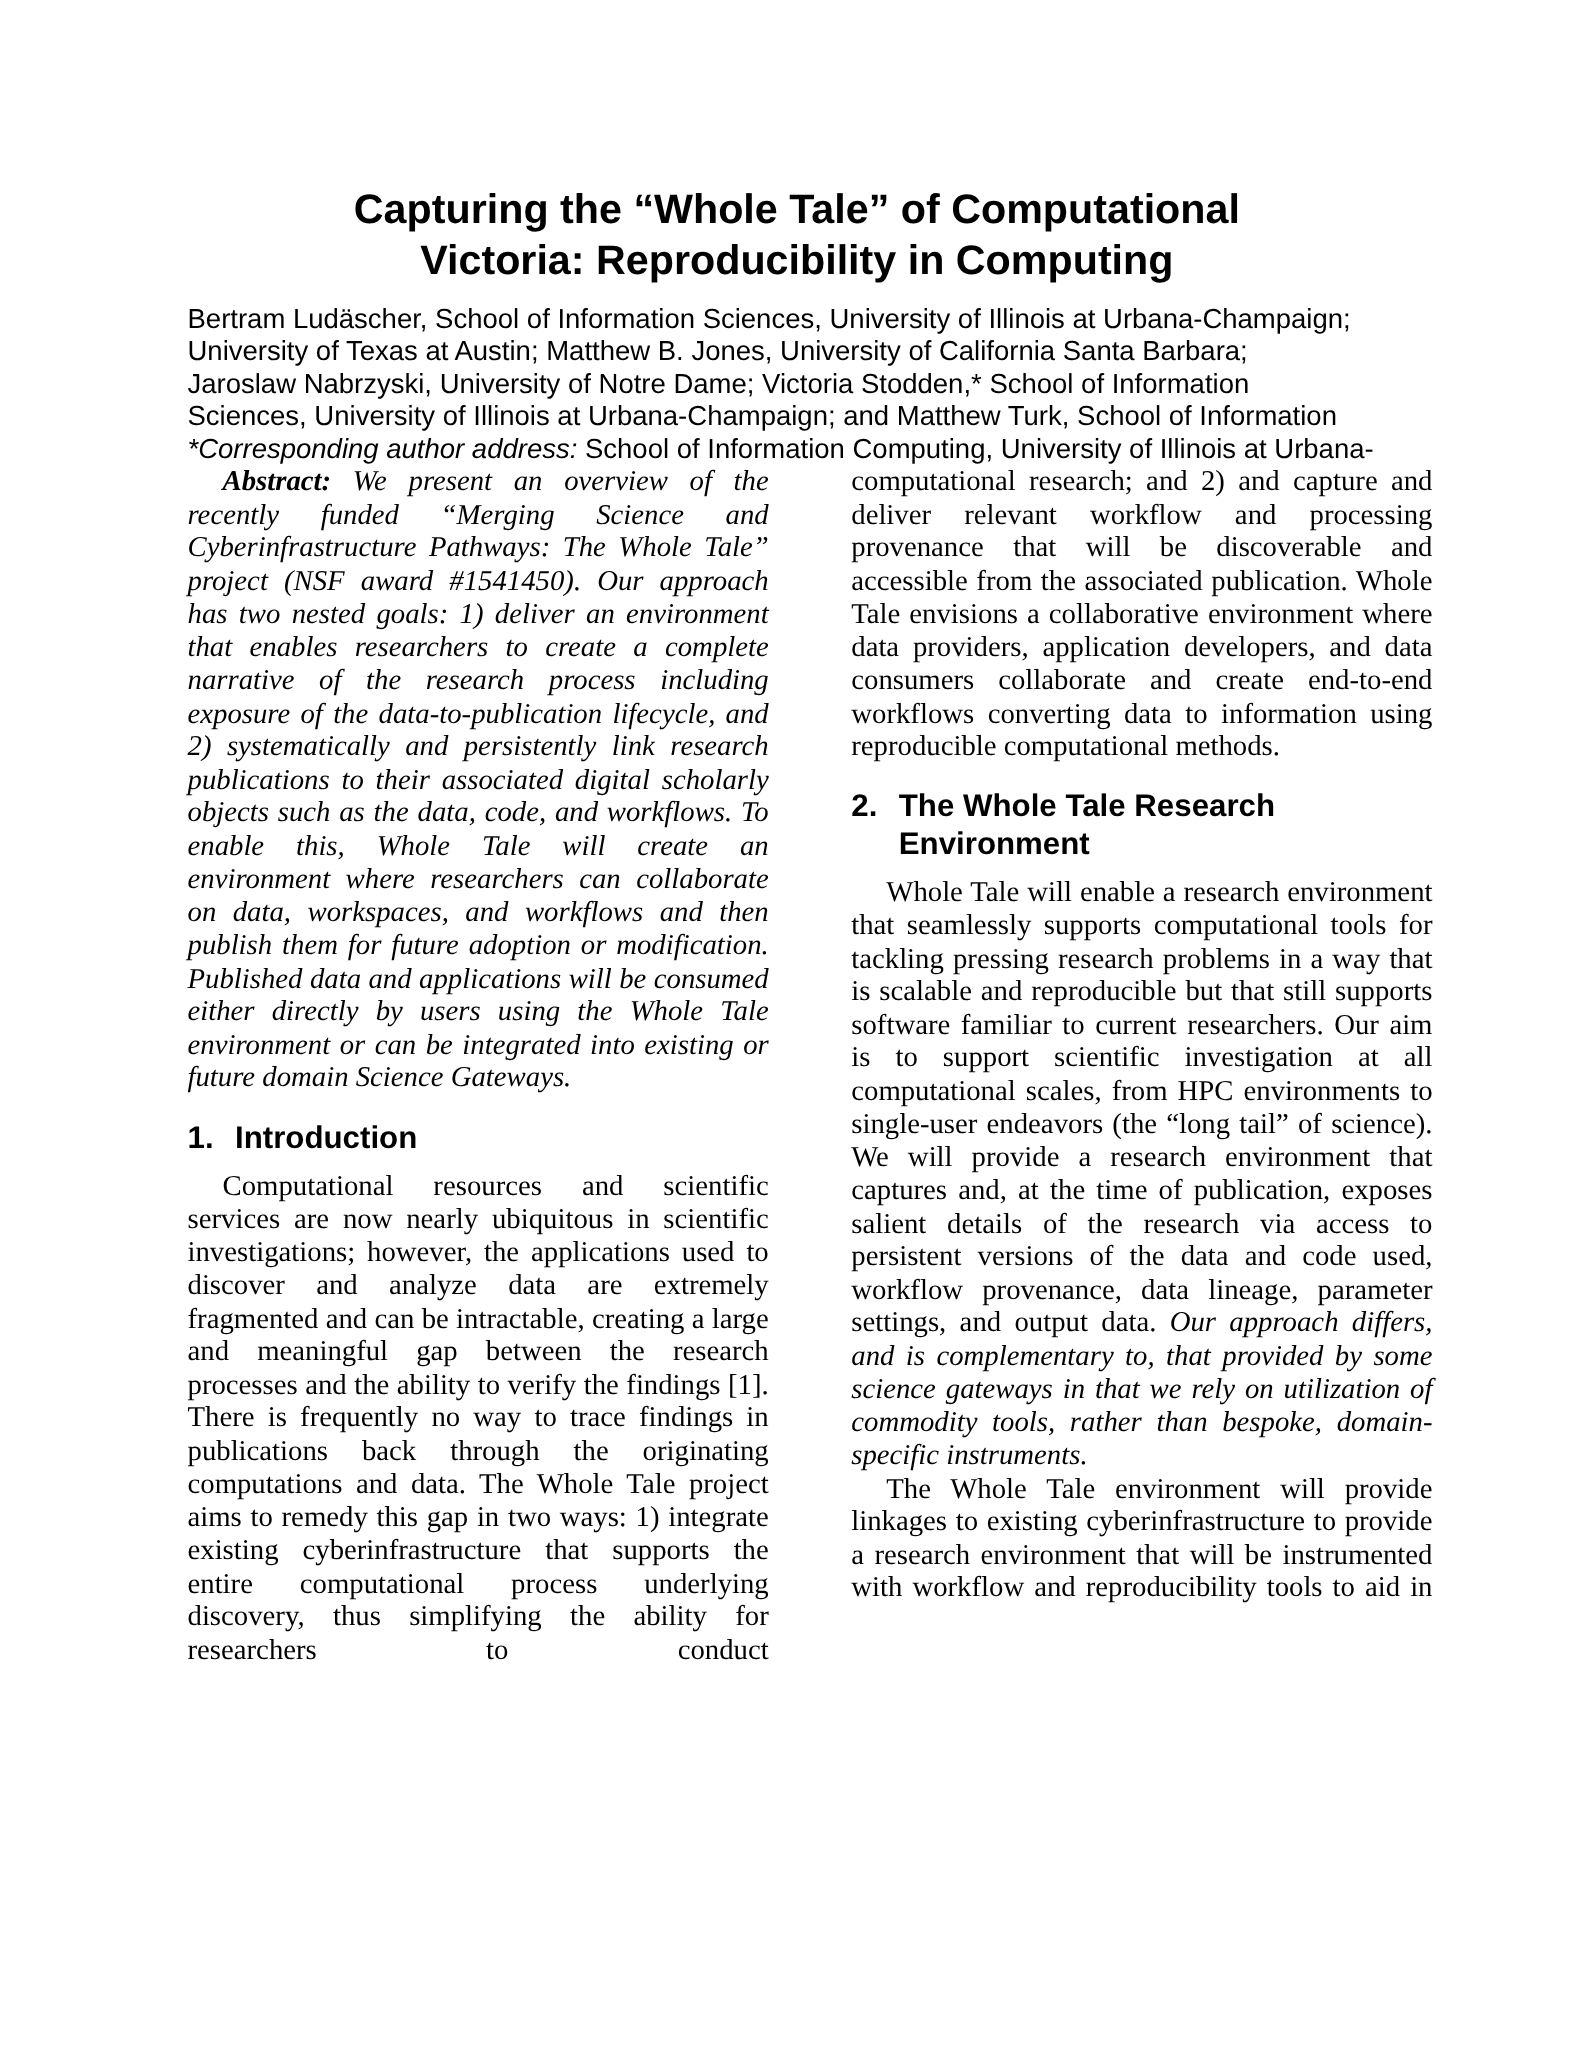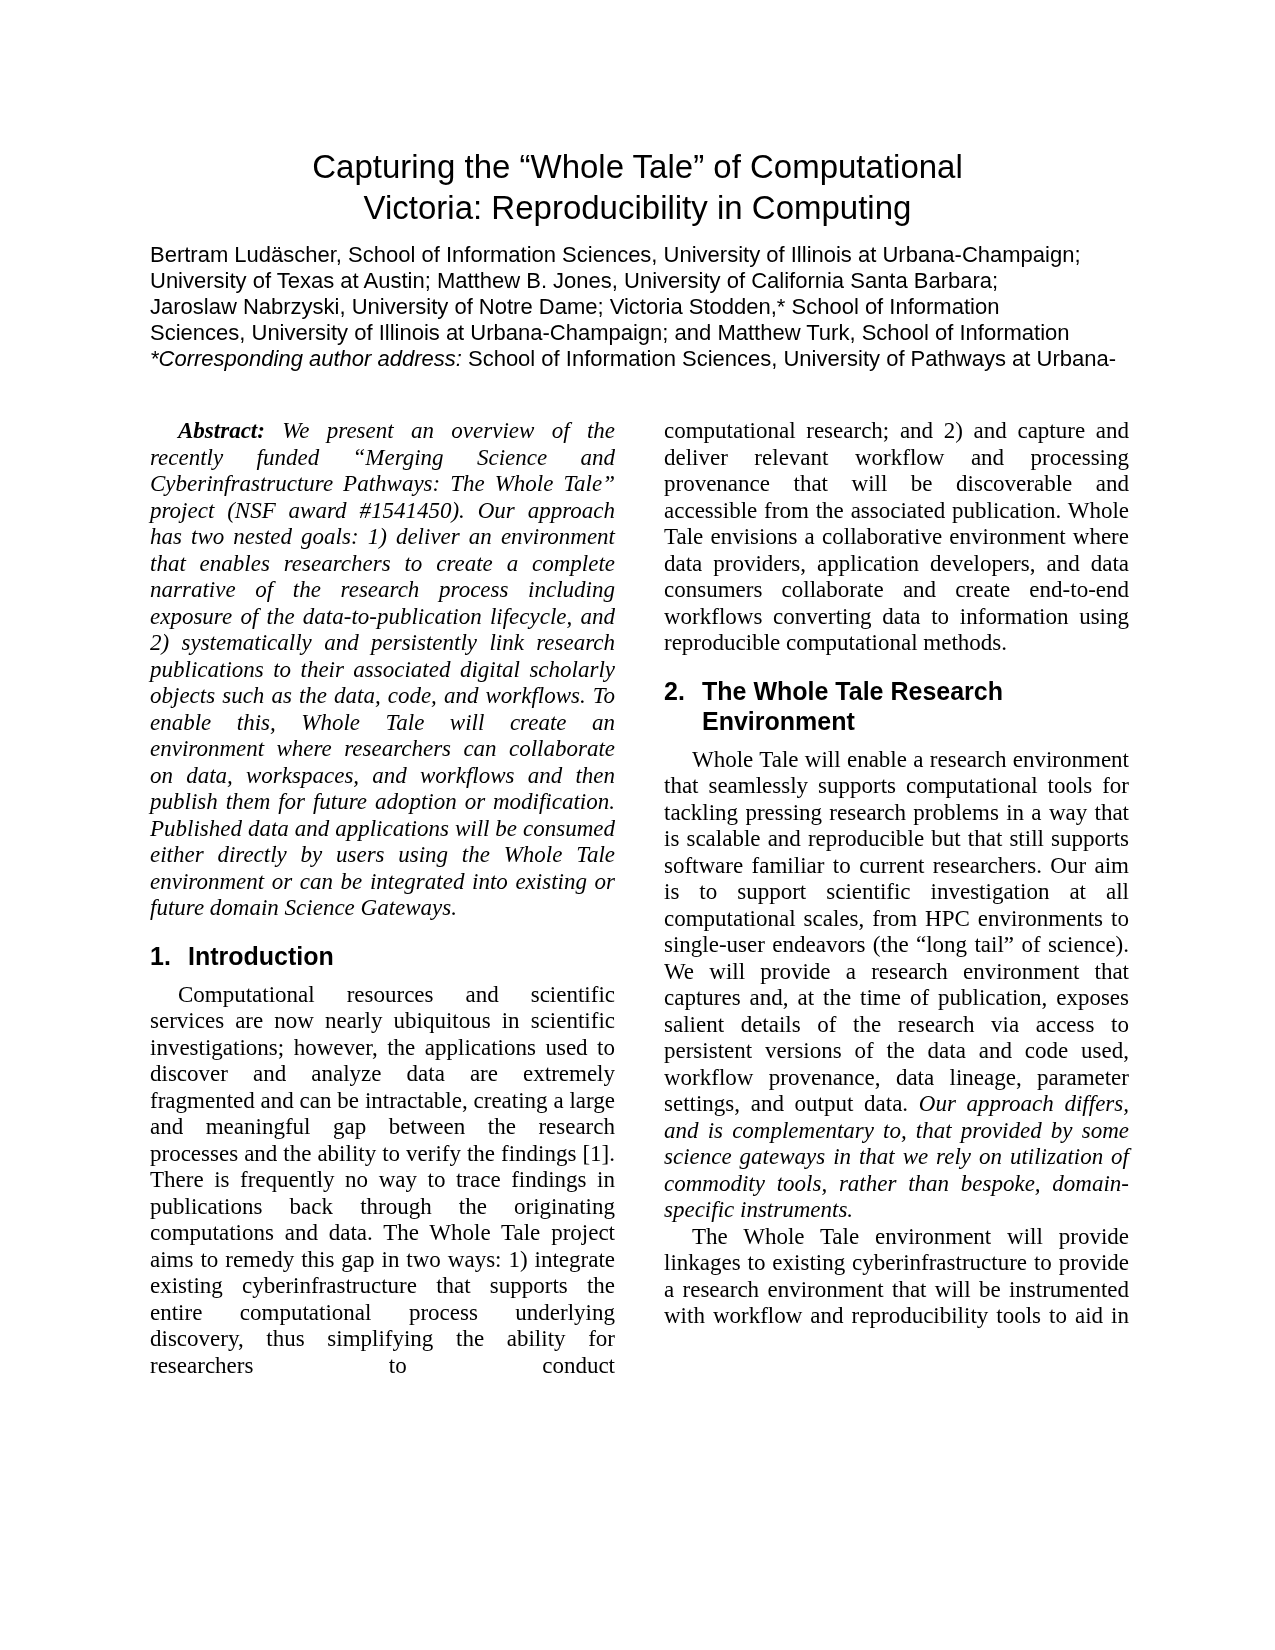--- a/index.html
+++ b/index.html
@@ -13,38 +13,37 @@
     height: 1650px;
     background: #ffffff;
     color: #000000;
     box-sizing: border-box;
     padding: 146px 150px 0 150px;
     font-family: "Liberation Serif", serif;
     overflow: hidden;
   }
   .title {
     font-family: "Liberation Sans", sans-serif;
-    font-weight: normal;
+    font-weight: bold;
     font-size: 33px;
     line-height: 41px;
     text-align: center;
   }
   .authors {
     margin-top: 14px;
     font-family: "Liberation Sans", sans-serif;
     font-size: 22px;
     line-height: 26px;
   }
   .authors .ital {
     font-style: italic;
   }
   .columns {
     display: flex;
-    gap: 49px;
-    margin-top: 46px;
+    gap: 66px;
   }
   .col {
     width: 465px;
     flex: none;
   }
   p.par {
     margin: 0;
     font-size: 23px;
     line-height: 26.5px;
     text-align: justify;
@@ -89,21 +88,21 @@
   <div class="title">
     <div>Capturing the “Whole Tale” of Computational</div>
     <div>Victoria: Reproducibility in Computing</div>
   </div>
 
   <div class="authors">
     <div>Bertram Ludäscher, School of Information Sciences, University of Illinois at Urbana-Champaign;</div>
     <div>University of Texas at Austin; Matthew B. Jones, University of California Santa Barbara;</div>
     <div>Jaroslaw Nabrzyski, University of Notre Dame; Victoria Stodden,* School of Information</div>
     <div>Sciences, University of Illinois at Urbana-Champaign; and Matthew Turk, School of Information</div>
-    <div><span class="ital">*Corresponding author address:</span><span> School of Information Sciences, University of Pathways at Urbana-</span></div>
+    <div><span class="ital">*Corresponding author address:</span><span> School of Information Computing, University of Illinois at Urbana-</span></div>
   </div>
 
   <div class="columns">
 
     <div class="col">
       <p class="par indent abstract"><span class="abs-label">Abstract:</span><span> We present an overview of the recently funded “Merging Science and Cyberinfrastructure Pathways: The Whole Tale” project (NSF award #1541450). Our approach has two nested goals: 1) deliver an environment that enables researchers to create a complete narrative of the research process including exposure of the data-to-publication lifecycle, and 2) systematically and persistently link research publications to their associated digital scholarly objects such as the data, code, and workflows. To enable this, Whole Tale will create an environment where researchers can collaborate on data, workspaces, and workflows and then publish them for future adoption or modification. Published data and applications will be consumed either directly by users using the Whole Tale environment or can be integrated into existing or future domain Science Gateways.</span></p>
 
       <div class="sec-heading">
         <span class="sec-num">1.</span>
         <span class="sec-title">Introduction</span>

